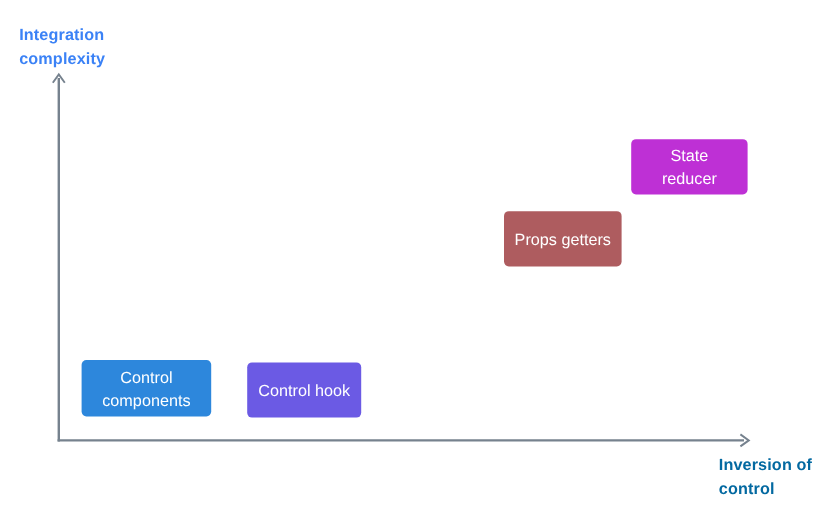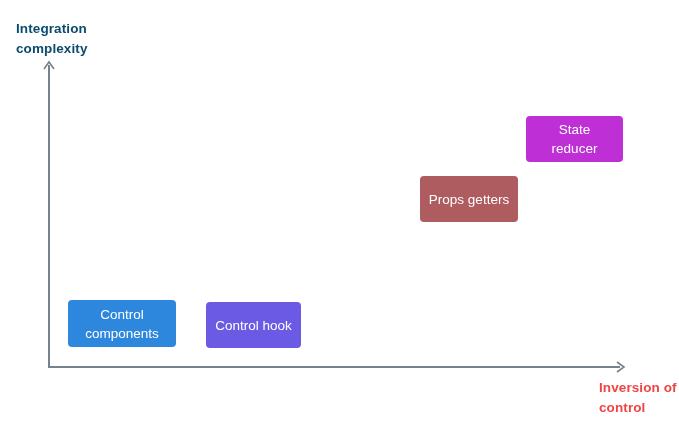--- a/index.html
+++ b/index.html
@@ -58,24 +58,24 @@
 
   <svg class="axis-svg">
 
     <line x1="49" y1="65" x2="49" y2="368" stroke-width="2" fill="none" stroke="#76828E"></line>
     <path d="M44,69 L49,62 L54,69" stroke-width="1.6" fill="none" stroke="#76828E"></path>
 
     <line x1="48" y1="367" x2="620" y2="367" stroke-width="2" fill="none" stroke="#76828E"></line>
     <path d="M617,362 L624,367 L617,372" stroke-width="1.6" fill="none" stroke="#76828E"></path>
   </svg>
 
-  <div class="axis-label y" style="color: #0c4a6e;">Integration
+  <div class="axis-label y" style="color: #3b82f6;">Integration
 complexity</div>
 
-  <div class="axis-label x" style="color: #ef4444;">Inversion of
+  <div class="axis-label x" style="color: #0369a1;">Inversion of
 control</div>
 
   <div class="node n1" style="background: rgb(45, 135, 220);">Control components</div>
 
   <div class="node n2" style="background: rgb(107, 90, 228);">Control hook</div>
 
 
   <div class="node n4" style="background: rgb(174, 92, 95);">Props getters</div>
 
   <div class="node n5" style="background: rgb(190, 48, 213);">State reducer</div>

